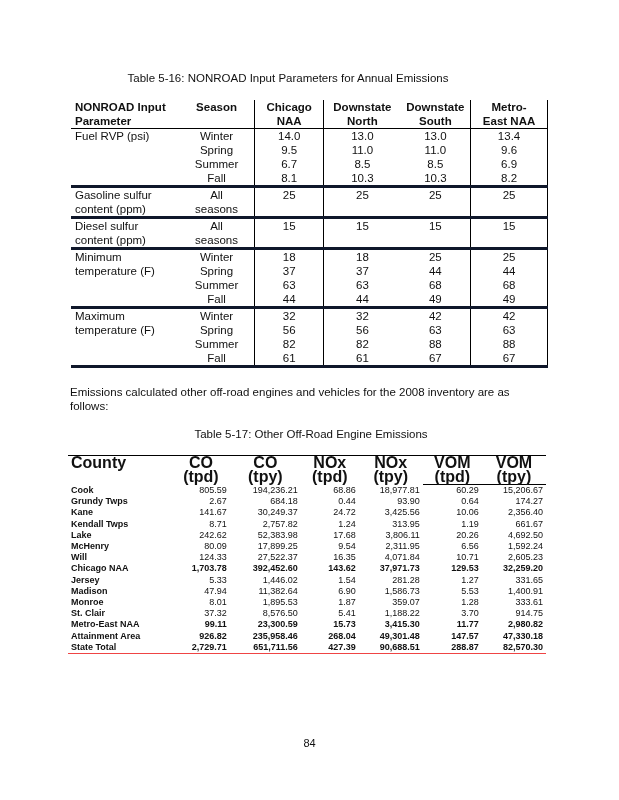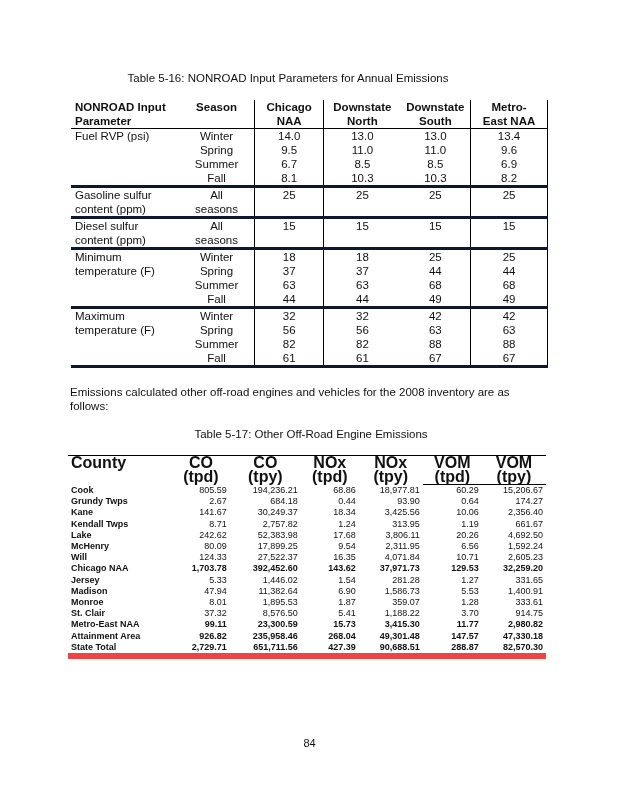--- a/index.html
+++ b/index.html
@@ -27,21 +27,21 @@
   
   table.t2 { position:absolute; left:68px; top:455px; width:478px; border-collapse:collapse;
              font-size:9px; line-height:11.2px; }
   table.t2 th { font-size:16px; line-height:14px; font-weight:bold; text-align:center; padding:0 3px; }
   table.t2 th.county { text-align:left; }
   table.t2 thead tr.h1 th { border-top:1px solid #000; }
   table.t2 thead tr.h2 th.vom { border-bottom:1px solid #000; }
   table.t2 td { padding:0 3px; text-align:right; white-space:nowrap; }
   table.t2 td.county { text-align:left;font-weight:bold; }
   table.t2 tr.bold td { font-weight:bold; }
-  table.t2 tbody tr:last-child td { border-bottom:6px solid #ef4444; }
+  table.t2 tbody tr:last-child td { border-bottom:1px solid #ef4444; }
   table.t2 col.k { width:104px; }
 
   .pagenum { position:absolute; top:737px; left:0; width:619px; text-align:center; font-size:11px; }
 </style>
 </head>
 <body>
 
 <div class="caption" id="t1-caption">Table 5-16:  NONROAD Input Parameters for Annual Emissions</div>
 
 <table class="t1">
@@ -245,21 +245,21 @@
         <td>684.18</td>
         <td>0.44</td>
         <td>93.90</td>
         <td>0.64</td>
         <td>174.27</td>
       </tr>
       <tr>
         <td class="county">Kane</td>
         <td>141.67</td>
         <td>30,249.37</td>
-        <td>18.34</td>
+        <td>24.72</td>
         <td>3,425.56</td>
         <td>10.06</td>
         <td>2,356.40</td>
       </tr>
       <tr>
         <td class="county">Kendall Twps</td>
         <td>8.71</td>
         <td>2,757.82</td>
         <td>1.24</td>
         <td>313.95</td>

